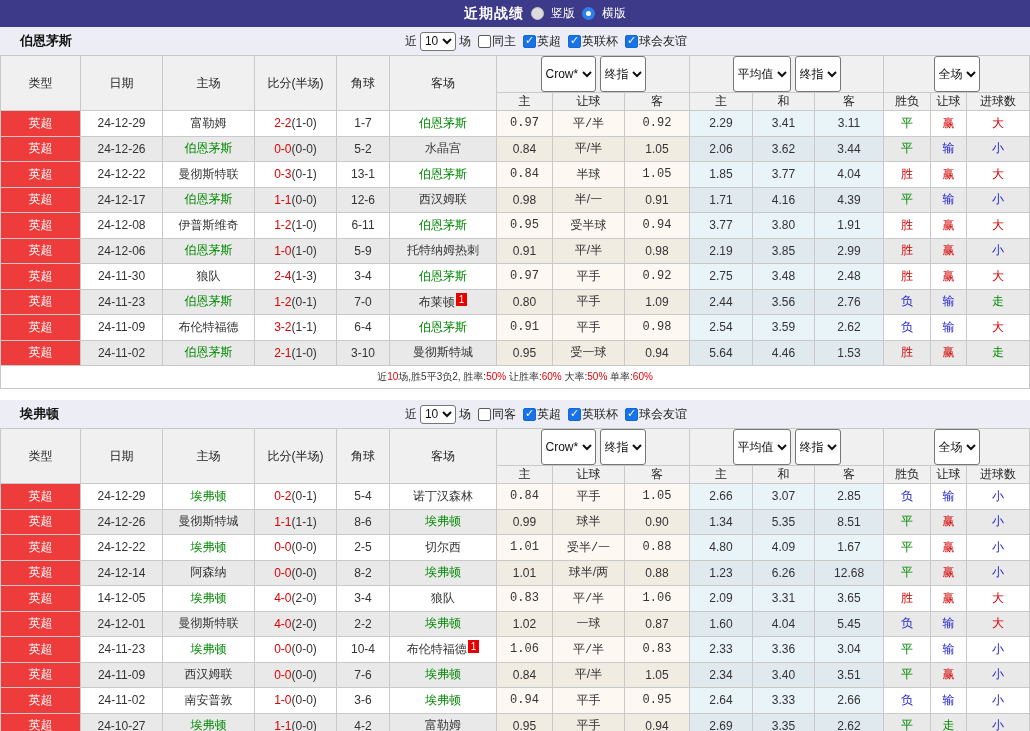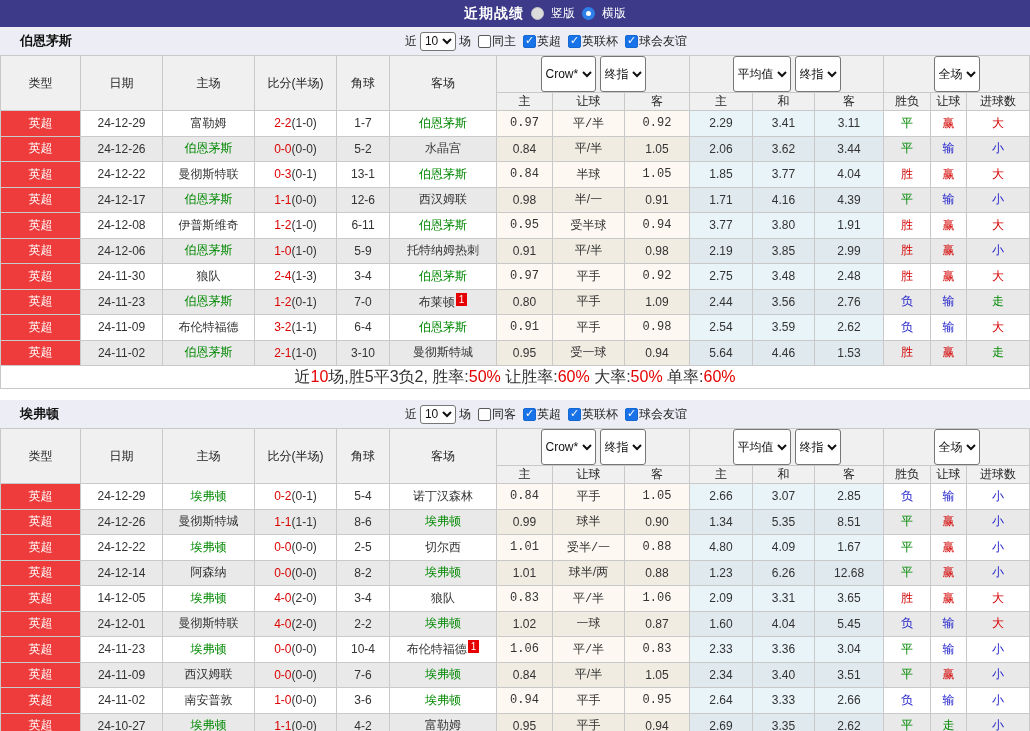--- a/index.html
+++ b/index.html
@@ -60,21 +60,21 @@
   tr.odd  td.c-avg  { background: #e9f4f9; }
   tr.even td.c-avg  { background: #dfe9ee; }
   td.c-team.focus { color: #008800; }
   .s-main { color: #dd0000; }
   .s-half { color: #333; }
   .badge {
     display: inline-block; background: #e60000; color: #fff; font-size: 10px;
     line-height: 13px; padding: 0 3px; margin-left: 1px; vertical-align: 3px;
   }
   tr.summary-row td { height: 23px; background: #fff; }
-  .summary { font-size: 16px; color: #333; text-align: center; }
+  .summary { font-size: 10px; color: #333; text-align: center; }
   .summary .red { color: #e60000; }
   .gap { height: 11px; background: #fff; }
 
   
   .w-type{width:80px}.w-date{width:82px}.w-home{width:92px}.w-score{width:82px}
   .w-corner{width:53px}.w-away{width:107px}.w-o1{width:56px}.w-hc{width:72px}
   .w-o2{width:65px}.w-a1{width:63px}.w-a2{width:62px}.w-a3{width:69px}
   .w-r1{width:47px}.w-r2{width:36px}.w-r3{width:63px}
 </style>
 </head>

